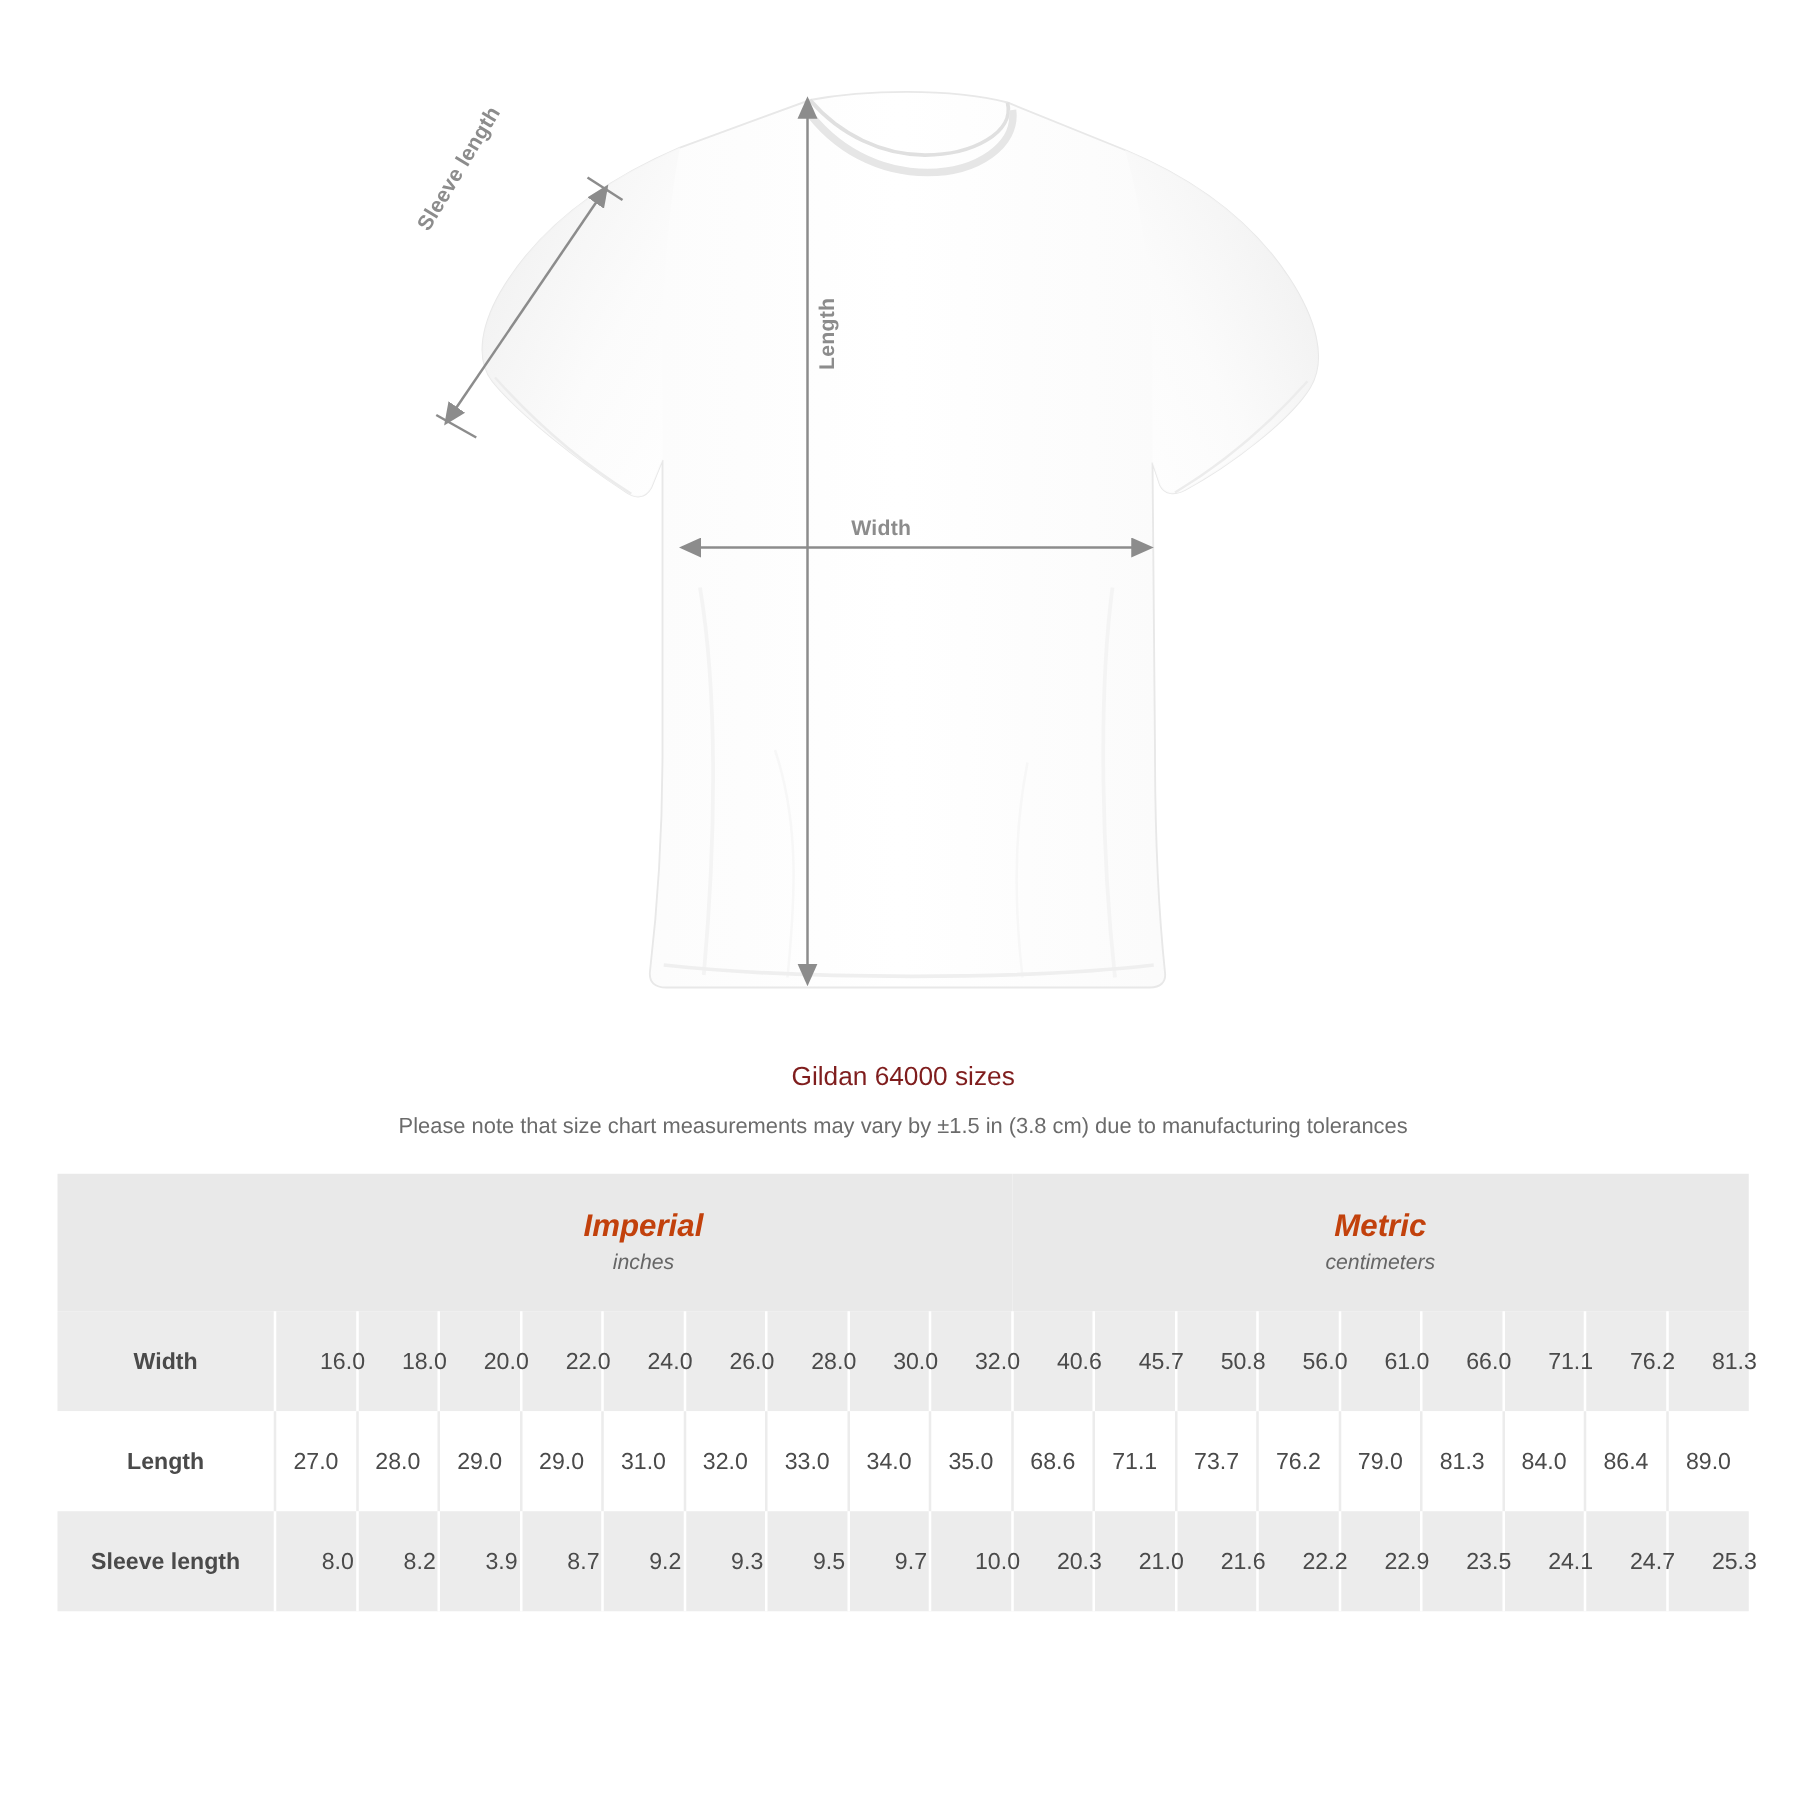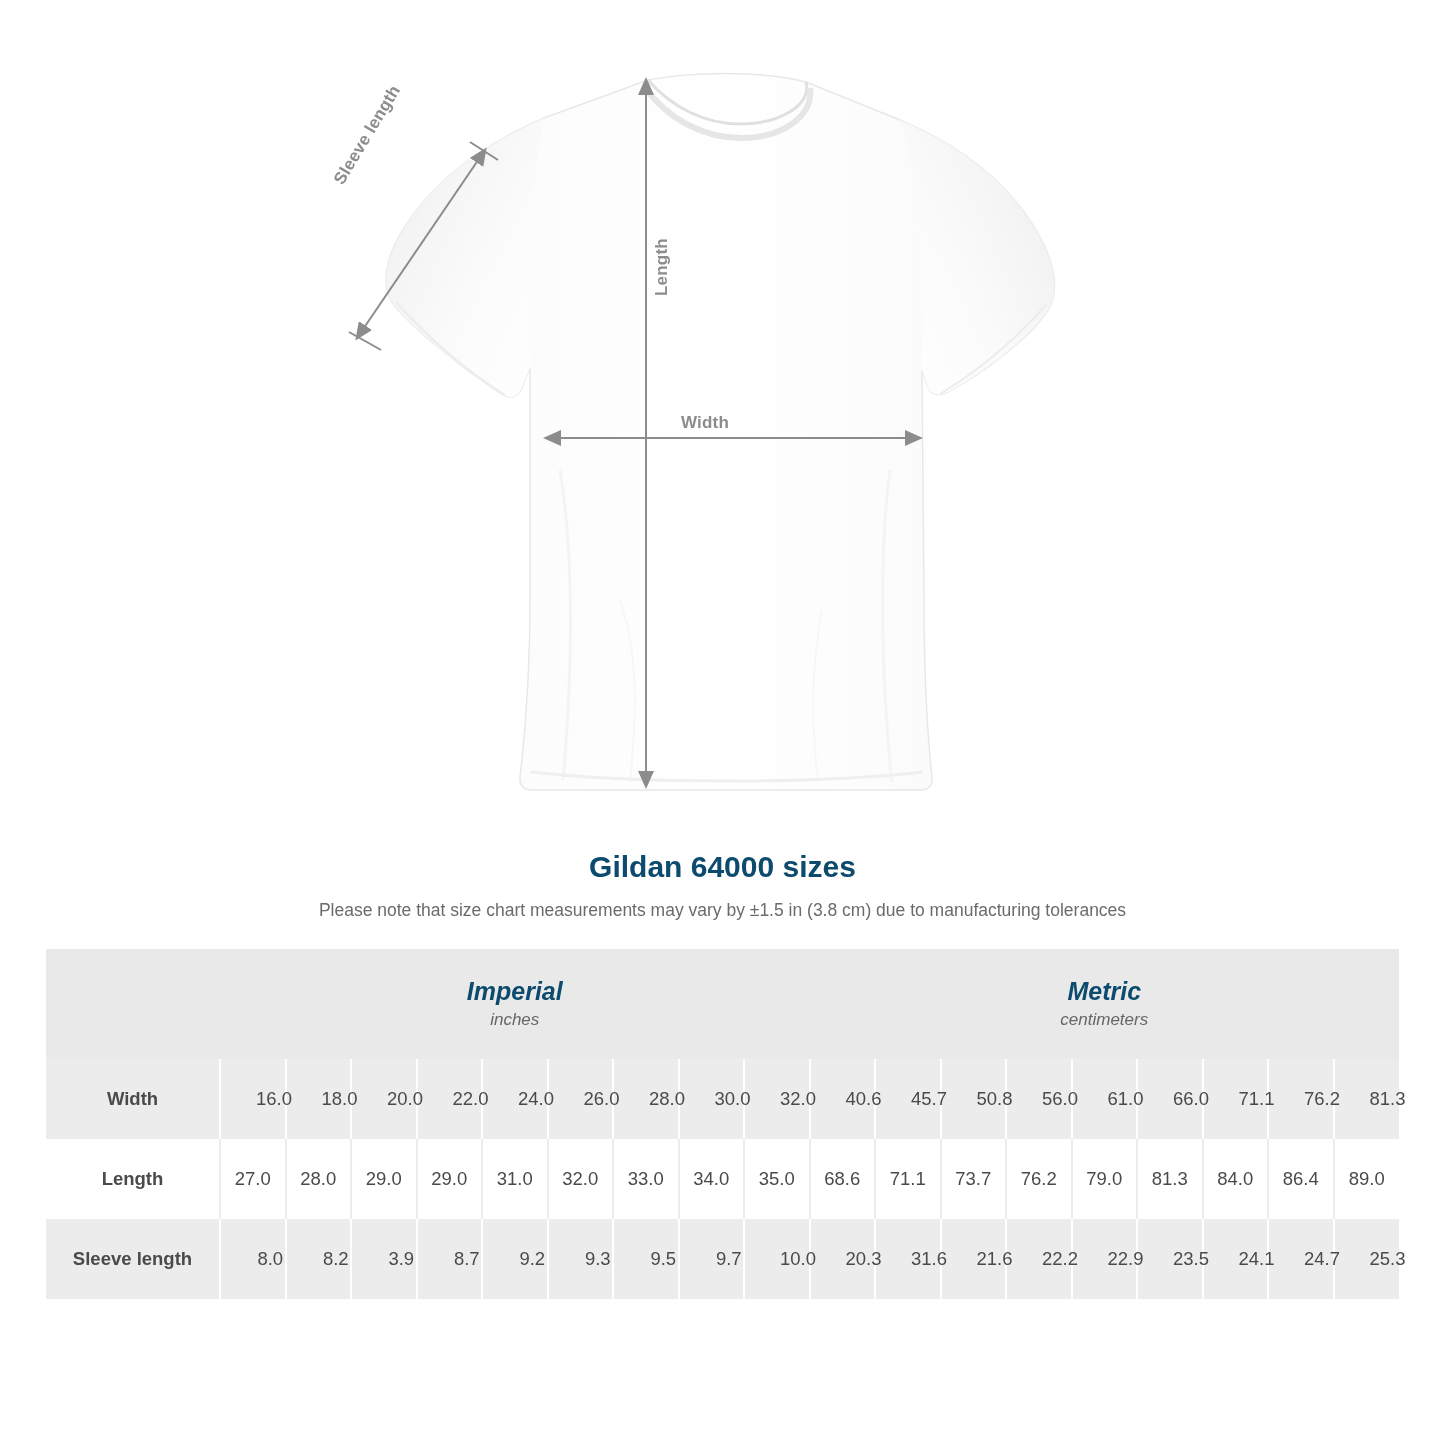--- a/index.html
+++ b/index.html
@@ -57,23 +57,23 @@
     left: 681px;
     top: 413px;
   }
 
   
   .title-block {
     text-align: center;
     margin-top: 30px;
   }
   .chart-title {
-    font-size: 30px;
-    font-weight: bold;
-    color: #0c4a6e;
+    font-size: 21px;
+    font-weight: normal;
+    color: #7f1d1d;
     margin: 0 0 16px 0;
   }
   .chart-note {
     font-size: 17.5px;
     color: #6b6b6b;
     margin: 0;
   }
 
   
   .table-wrap {
@@ -99,21 +99,21 @@
   col.label-col { width: 174px; }
 
   .unit-head {
     background: #e9e9e9;
     height: 110px;
   }
   .unit-system {
     font-size: 25px;
     font-style: italic;
     font-weight: bold;
-    color: #0c4a6e;
+    color: #c2410c;
     line-height: 1.25;
   }
   .unit-units {
     font-size: 17px;
     font-style: italic;
     color: #666666;
     line-height: 1.5;
   }
   .row-head td {
     background: #ffffff;
@@ -325,21 +325,21 @@
           <td class="cell">8.0</td>
           <td class="cell">8.2</td>
           <td class="cell">3.9</td>
           <td class="cell">8.7</td>
           <td class="cell">9.2</td>
           <td class="cell">9.3</td>
           <td class="cell">9.5</td>
           <td class="cell">9.7</td>
           <td class="cell">10.0</td>
           <td class="cell">20.3</td>
-          <td class="cell">31.6</td>
+          <td class="cell">21.0</td>
           <td class="cell">21.6</td>
           <td class="cell">22.2</td>
           <td class="cell">22.9</td>
           <td class="cell">23.5</td>
           <td class="cell">24.1</td>
           <td class="cell">24.7</td>
           <td class="cell">25.3</td>
         </tr>
       </tbody>
     </table>

